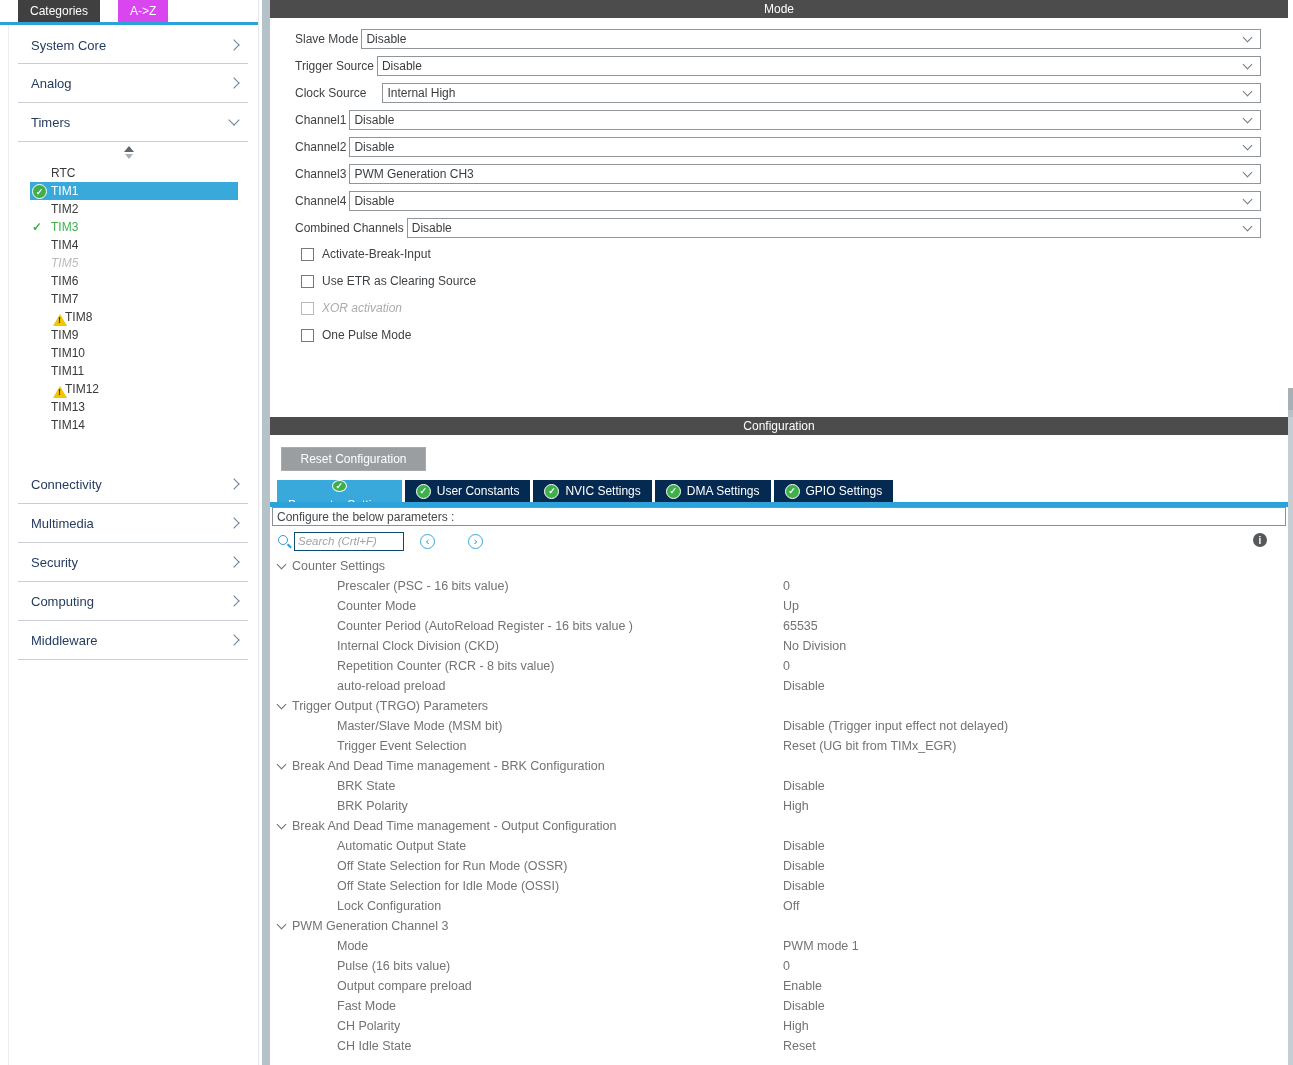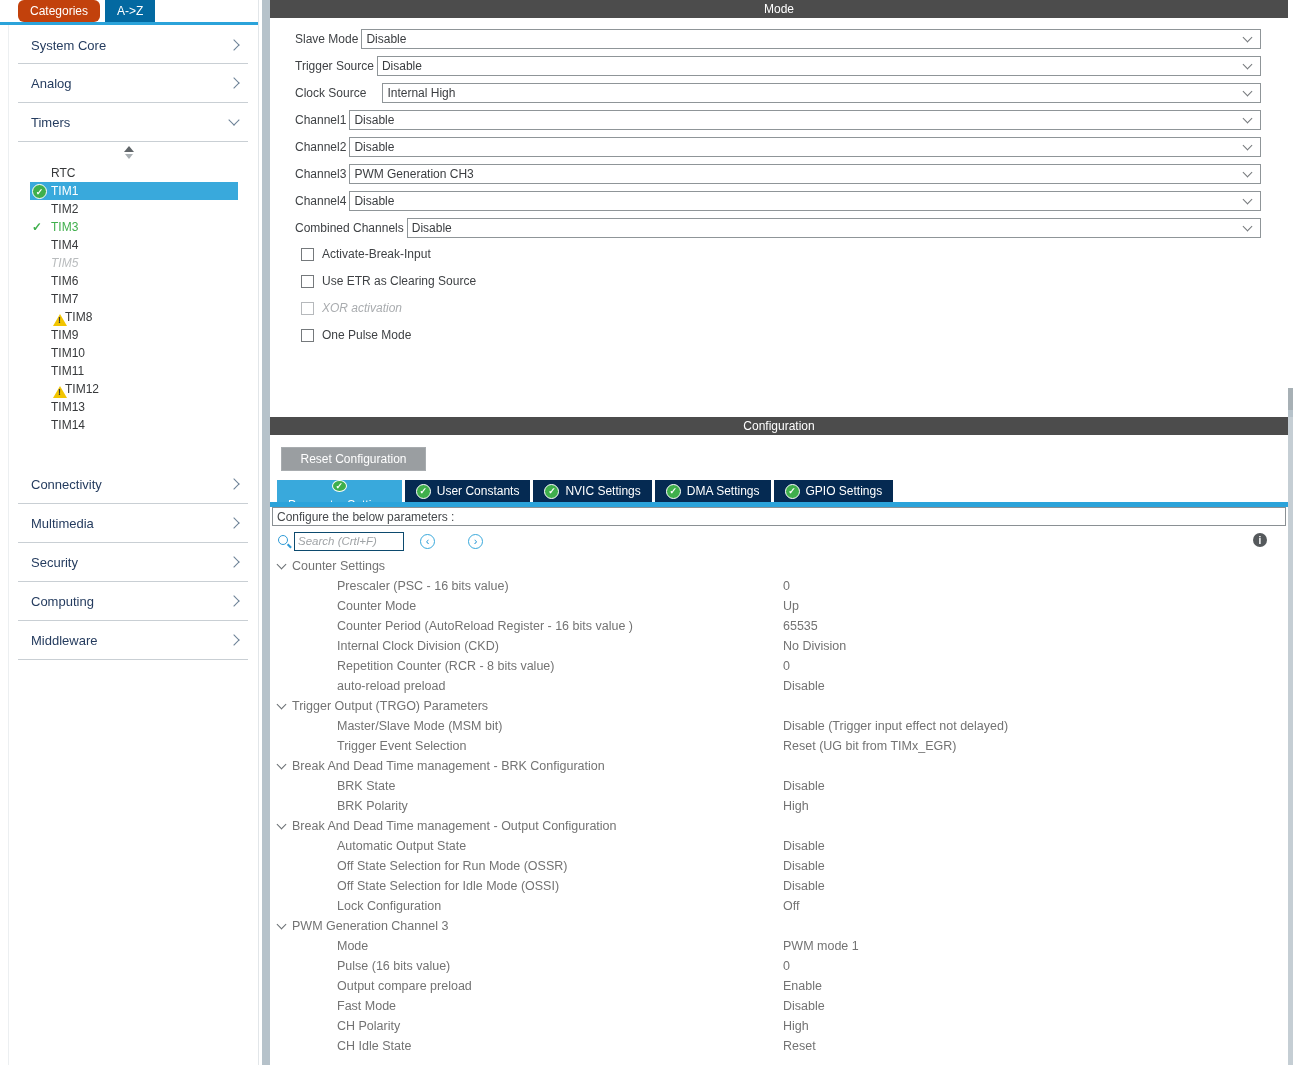--- a/index.html
+++ b/index.html
@@ -3,22 +3,22 @@
 <meta charset="utf-8">
 <style>
   html,body{margin:0;padding:0;}
   body{width:1293px;height:1065px;position:relative;overflow:hidden;background:#fff;
        font-family:"Liberation Sans", sans-serif;-webkit-font-smoothing:antialiased;}
 
   
   #sidebar{position:absolute;left:0;top:0;width:258px;height:1065px;background:#fff;border-right:1px solid #E2E6E9;}
   #side-tabs{position:absolute;left:18px;top:0;display:flex;gap:5px;}
   .side-tab{height:22px;padding:0 12px;display:flex;align-items:center;color:#fff;font-size:12px;cursor:pointer;}
-  .side-tab.active{background:#c2410c;border-radius:6px;}
-  .side-tab.inactive{background:#0369a1;}
+  .side-tab.active{background:#404040;}
+  .side-tab.inactive{background:#d946ef;margin-left:13px;}
   #side-underline{position:absolute;left:0;top:22px;width:258px;height:3px;background:#2BA3DA;}
   #side-rule{position:absolute;left:8px;top:25px;bottom:0;width:1px;background:#ECEFF1;}
   .sections{position:absolute;left:18px;width:230px;}
   #sections-top{top:27px;}
   #sections-bottom{top:465px;}
   .side-section{height:39px;display:flex;align-items:center;border-bottom:1px solid #C9CFD4;
                 padding:0 10px 0 13px;color:#253C5F;font-size:13px;cursor:pointer;box-sizing:border-box;}
   #sections-top .side-section:first-child{height:37px;}
   .sec-label{flex:1;}
   #spinner{position:absolute;left:0;top:146px;width:258px;display:flex;flex-direction:column;align-items:center;cursor:pointer;}

